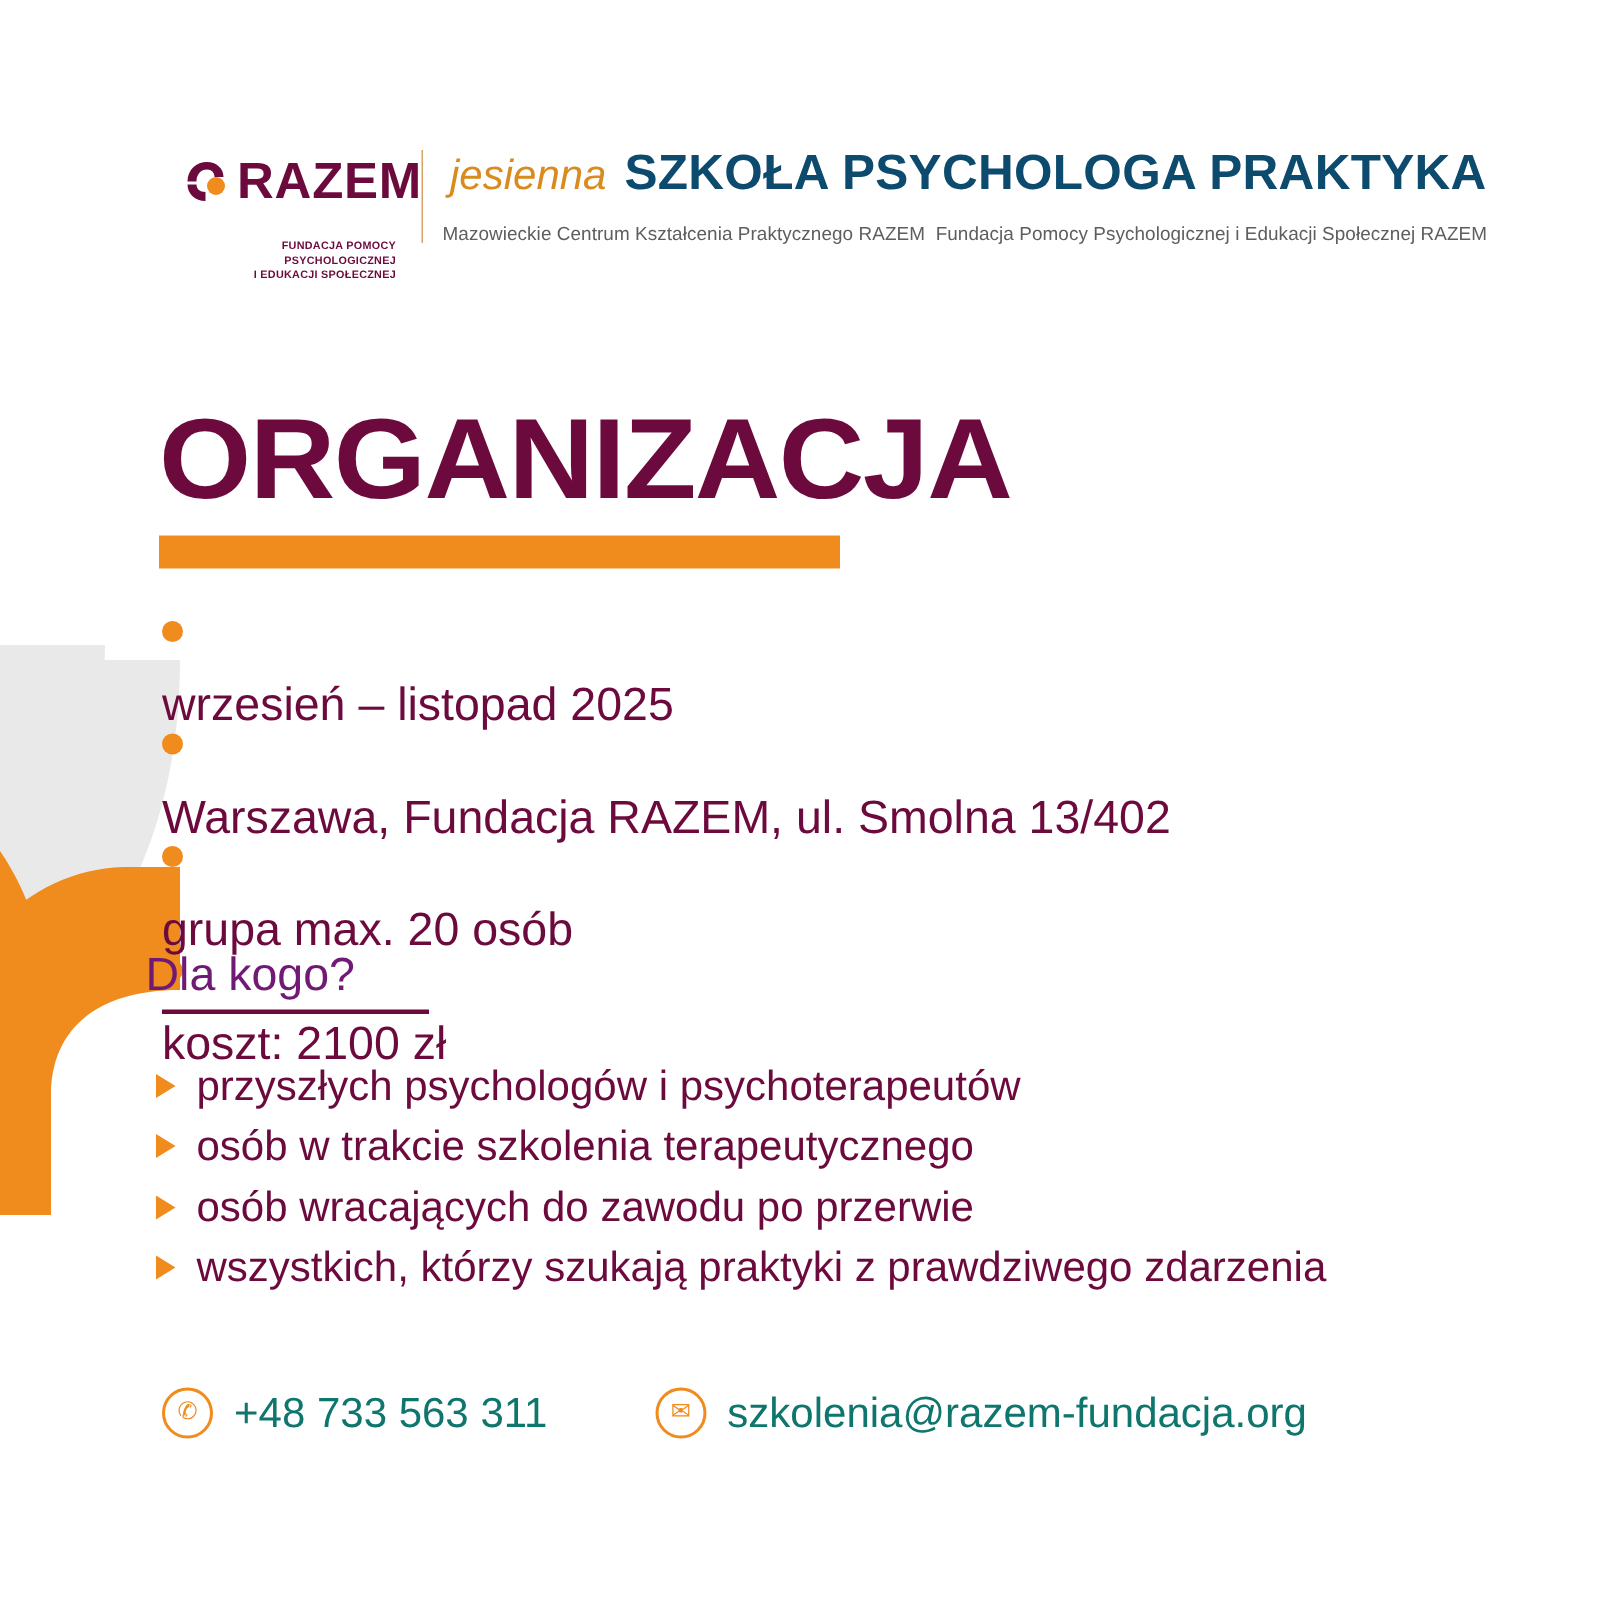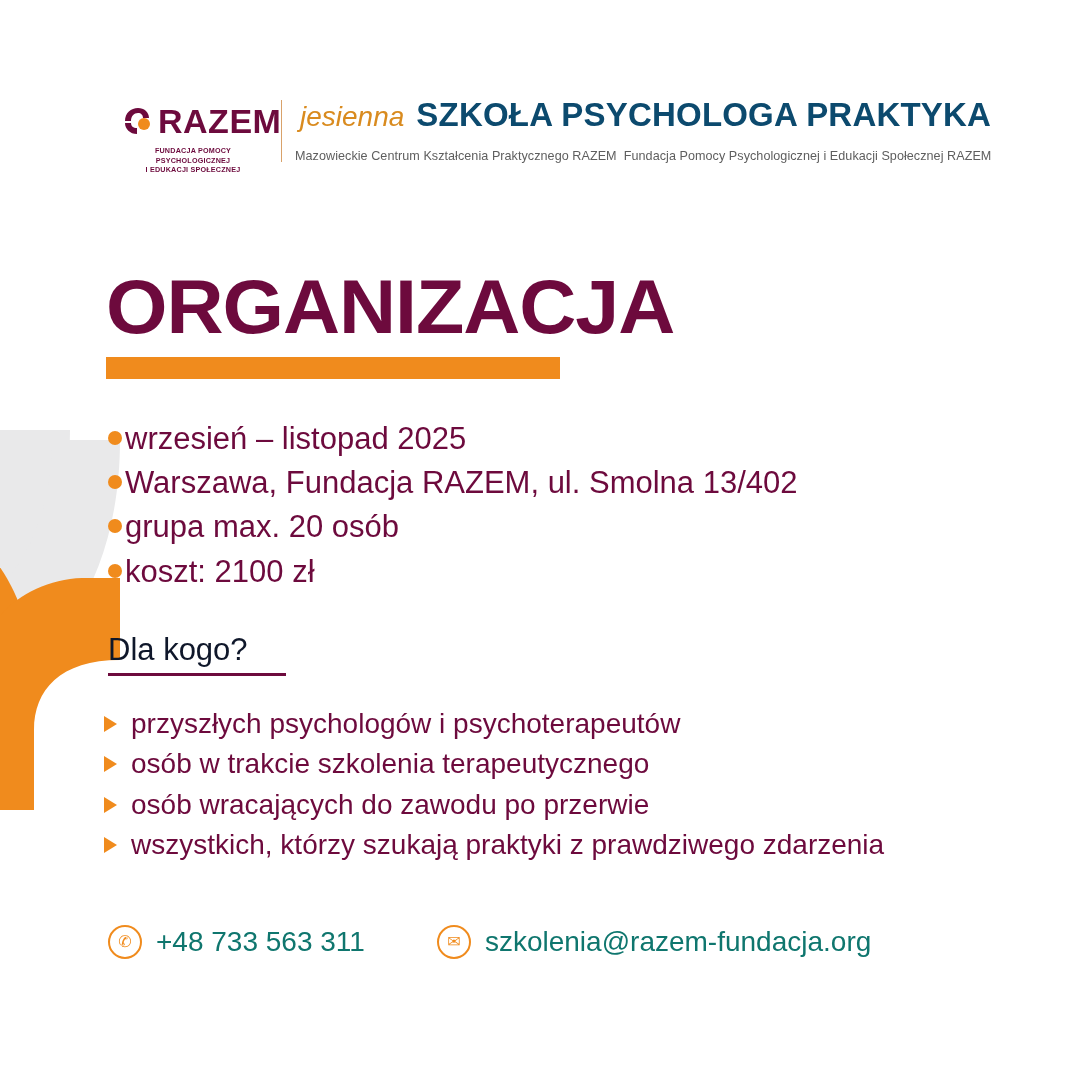--- a/index.html
+++ b/index.html
@@ -54,27 +54,27 @@
   }
   .logo-word {
     font-family: "Liberation Sans", sans-serif;
     font-weight: bold;
     font-size: 34px;
     letter-spacing: 0.5px;
     color: #6d0a3d;
     line-height: 1;
   }
   .logo-sub {
-    margin-top: 8px;
+    margin-top: 21px;
     font-size: 7.2px;
     font-weight: bold;
     color: #6d0a3d;
     letter-spacing: 0.2px;
     line-height: 1.35;
-    text-align: center;
+    text-align: right;
     width: 142px;
   }
   .header-divider {
     position: absolute;
     left: 281px;
     top: 4px;
     width: 1px;
     height: 62px;
     background: #d9a26a;
   }
@@ -144,45 +144,46 @@
   .info-list {
     position: absolute;
     left: 108px;
     top: 418px;
     z-index: 3;
     width: 900px;
   }
   .info-item {
     display: flex;
     align-items: baseline;
-    gap: 3px;
+    gap: 17px;
     margin-bottom: 3px;
+    flex-direction: column;
   }
   .dot {
     width: 14px;
     height: 14px;
     border-radius: 50%;
     background: #f08b1d;
     flex: 0 0 auto;
     position: relative;
     top: -4px;
   }
   .info-text {
     font-size: 31px;
     color: #6d0a3d;
     line-height: 1.33;
   }
 
   
   .subhead {
     position: absolute;
-    left: 108px;
+    left: 97px;
     top: 632px;
     font-size: 31px;
-    color: #0f172a;
+    color: #701a75;
     z-index: 3;
   }
   .subhead-underline {
     position: absolute;
     left: 108px;
     top: 673px;
     width: 178px;
     height: 3px;
     background: #6d0a3d;
     z-index: 3;

